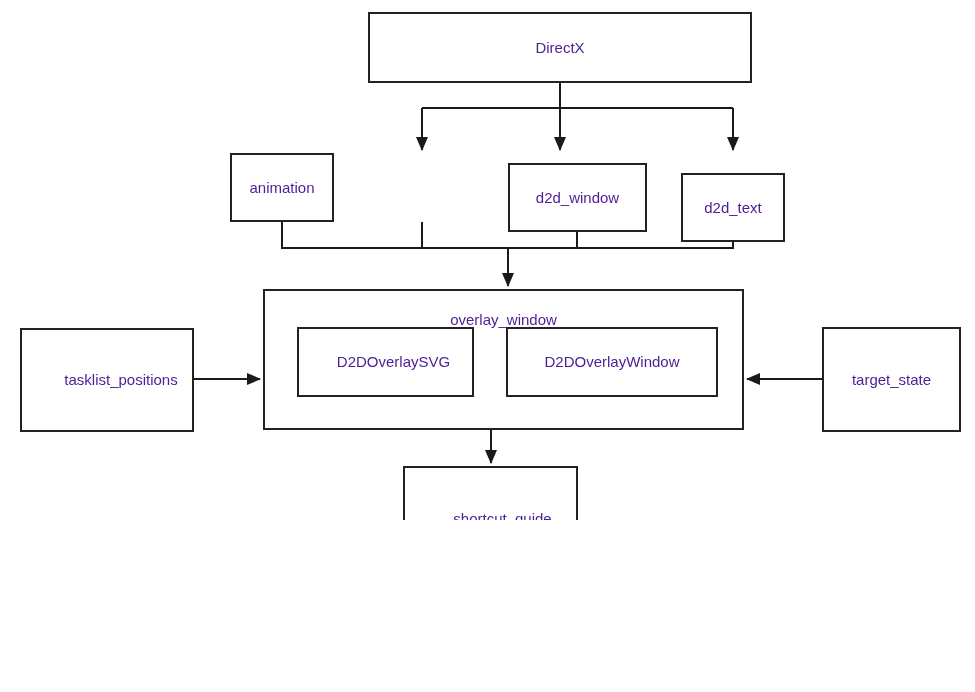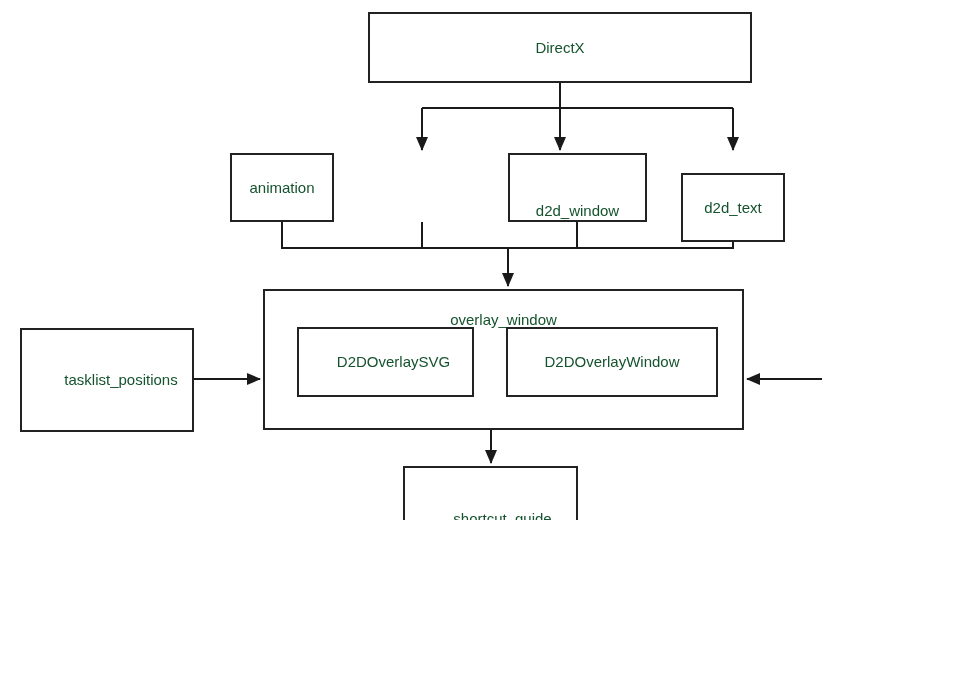--- a/index.html
+++ b/index.html
@@ -2,21 +2,21 @@
 <html><head>
 <meta charset="utf-8">
 <style>
   html, body { margin: 0; padding: 0; background: #ffffff; }
   .stage {
     position: relative;
     width: 975px;
     height: 520px;
     background: #ffffff;
     font-family: "Liberation Sans", sans-serif;
-    color: #14532d;
+    color: #4c1d95;
     overflow: hidden;
   }
   .connectors {
     position: absolute;
     left: 0; top: 0;
     width: 975px; height: 692px;
   }
   .node {
     position: absolute;
     background: #ffffff;
@@ -73,21 +73,21 @@
 
   <div class="node" style="left:368px; top:12px; width:384px; height:71px;">
     <span class="node-label">DirectX</span>
   </div>
 
   <div class="node" style="left:230px; top:153px; width:104px; height:69px;">
     <span class="node-label">animation</span>
   </div>
 
 
-  <div class="node" style="left:508px; top:153px; width:139px; height:69px;align-items:flex-end;">
+  <div class="node" style="left:508px; top:163px; width:139px; height:69px;">
     <span class="node-label">d2d_window</span>
   </div>
 
   <div class="node" style="left:681px; top:153px; width:104px; height:69px;margin-top:20px;">
     <span class="node-label">d2d_text</span>
   </div>
 
   <div class="node container" style="left:263px; top:289px; width:481px; height:141px;">
     <span class="node-label">overlay_window</span>
   </div>
@@ -97,20 +97,23 @@
   </div>
 
   <div class="node inner-node" style="left:506px; top:327px; width:212px; height:70px;">
     <span class="node-label">D2DOverlayWindow</span>
   </div>
 
   <div class="node" style="left:20px; top:328px; width:174px; height:104px;padding-left:28px;">
     <span class="node-label">tasklist_positions</span>
   </div>
 
+  <div class="node" style="left:822px; top:327px; width:139px; height:105px;">
+    <span class="node-label">target_state</span>
+  </div>
 
   <div class="node" style="left:403px; top:466px; width:175px; height:105px;padding-left:24px;">
     <span class="node-label">shortcut_guide</span>
   </div>
 
   <div class="node" style="left:403px; top:606px; width:175px; height:69px;justify-content:flex-end;">
     <span class="node-label">main</span>
   </div>
 
 </div>

